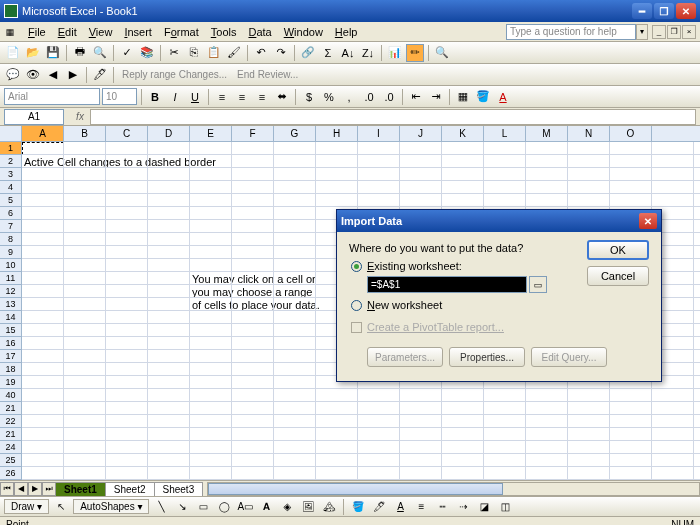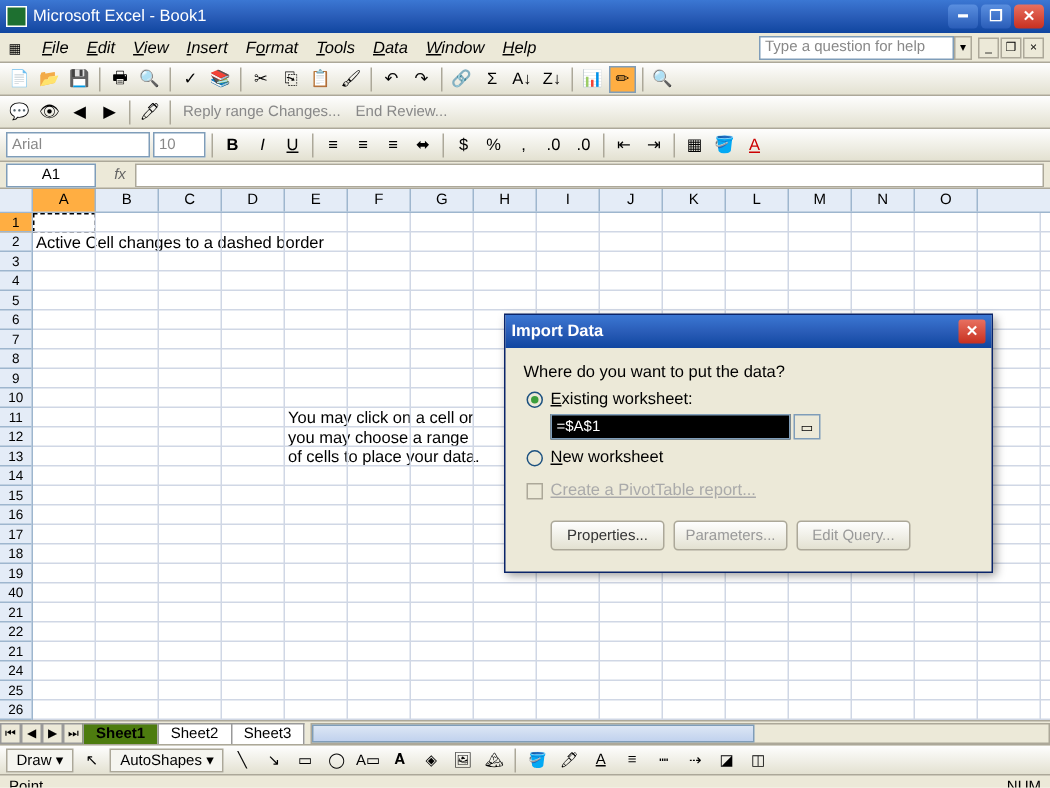--- a/index.html
+++ b/index.html
@@ -8,21 +8,21 @@
 .titlebar { height: 22px; background: linear-gradient(#3b77d3,#2a5db8,#1046a0); display: flex; align-items: center; color: #fff; padding: 0 4px; }
 .titlebar .app-icon { width: 14px; height: 14px; background: #1e7030; margin-right: 4px; border: 1px solid #fff; }
 .titlebar .title { font-size: 11px; flex: 1; }
 .titlebar .win-btns { display: flex; gap: 2px; }
 .win-btn { width: 20px; height: 16px; border-radius: 3px; display: flex; align-items: center; justify-content: center; font-size: 10px; color: #fff; font-weight: bold; }
 .win-min, .win-max { background: linear-gradient(#5a8fe0,#2a5db8); }
 .win-close { background: linear-gradient(#e87060,#c73020); }
 
 .menubar { height: 20px; background: #ece9d8; display: flex; align-items: center; padding: 0 4px; border-bottom: 1px solid #aca899; }
 .menubar .inner-close { width: 12px; height: 12px; margin-right: 6px; font-size: 9px; display:flex; align-items:center; justify-content:center; }
-.menubar .menu-item { padding: 2px 6px; cursor: default; font-style: italic; }
+.menubar .menu-item { padding: 2px 6px; cursor: default; }
 .menubar .help-box { margin-left: auto; width: 130px; height: 16px; background: #fff; border: 1px solid #7f9db9; font-size: 10px; color: #888; padding: 1px 3px; display: flex; align-items: center; }
 .menubar .help-arrow { width: 12px; height: 16px; background: #ece9d8; border: 1px solid #aca899; font-size: 8px; display:flex; align-items:center; justify-content:center; }
 .menubar .doc-btns { display: flex; gap: 1px; margin-left: 4px; }
 .doc-btn { width: 14px; height: 14px; background: #ece9d8; border: 1px solid #aca899; font-size: 8px; display:flex; align-items:center; justify-content:center; }
 
 .toolbar { height: 22px; background: linear-gradient(#fefefe,#e3e1d1); border-bottom: 1px solid #aca899; display: flex; align-items: center; padding: 0 4px; gap: 2px; overflow:hidden;}
 .tb-btn { width: 18px; height: 18px; display: flex; align-items: center; justify-content: center; }
 .tb-sep { width: 1px; height: 16px; background: #aca899; margin: 0 2px; }
 .tb-text { font-size: 10px; color: #888; padding: 0 4px; }
 
@@ -349,36 +349,40 @@
   <span class="spacer"></span>
   <span>NUM</span>
 </div>
 
 <div class="dialog">
   <div class="dialog-title">
     <span>Import Data</span>
     <div class="dlg-close">✕</div>
   </div>
   <div class="dialog-body">
+    <div class="dlg-btns-right">
+      <button class="dlg-btn default">OK</button>
+      <button class="dlg-btn">Cancel</button>
+    </div>
     <div class="dlg-prompt">Where do you want to put the data?</div>
     <div class="dlg-radio-row">
       <div class="dlg-radio checked"></div>
       <span><u>E</u>xisting worksheet:</span>
     </div>
     <div class="dlg-input-row">
       <div class="dlg-input">=$A$1</div>
       <div class="dlg-input-btn">▭</div>
     </div>
     <div class="dlg-radio-row">
       <div class="dlg-radio"></div>
       <span><u>N</u>ew worksheet</span>
     </div>
     <div class="dlg-check-row">
       <div class="dlg-check"></div>
       <span class="dlg-link">Create a PivotTable report...</span>
     </div>
     <div class="dlg-btns-bottom">
+      <button class="dlg-btn-sm" disabled="">Parameters...</button>
       <button class="dlg-btn-sm">Properties...</button>
-      <button class="dlg-btn-sm" disabled="">Parameters...</button>
       <button class="dlg-btn-sm" disabled="">Edit Query...</button>
     </div>
   </div>
 </div>
 
 </body></html>

